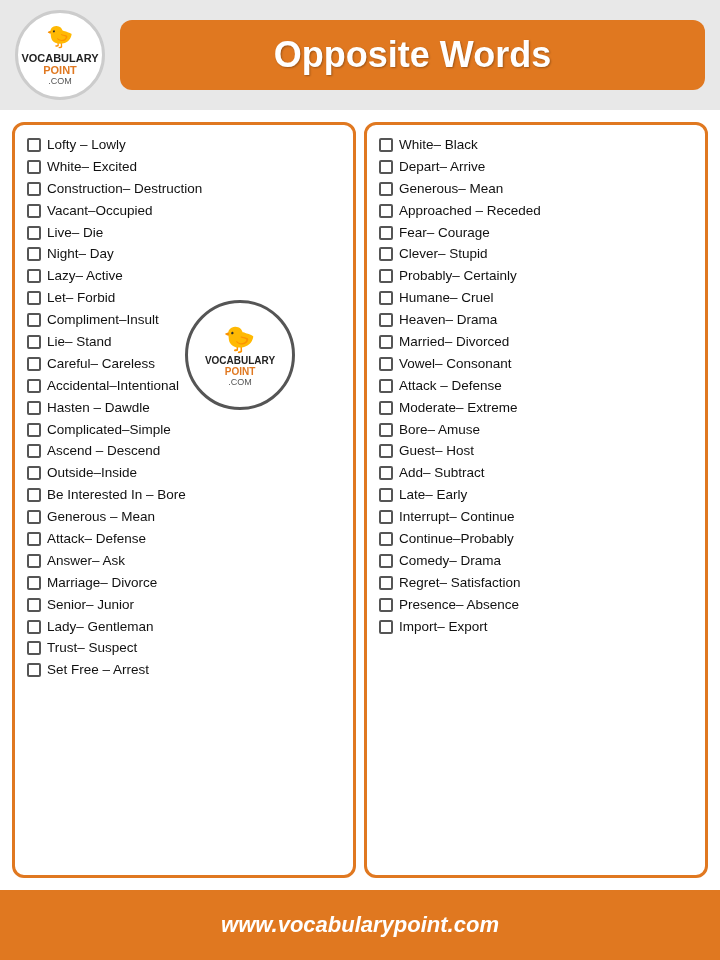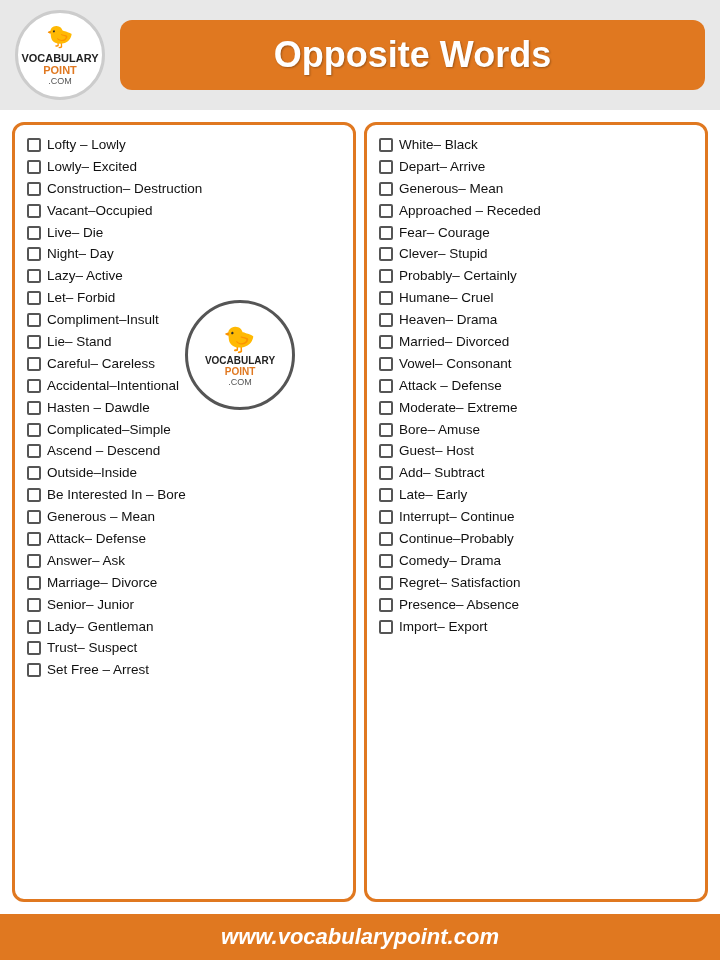--- a/index.html
+++ b/index.html
@@ -130,21 +130,21 @@
       border: 3px solid #555;
       display: flex;
       flex-direction: column;
       align-items: center;
       justify-content: center;
       z-index: 10;
     }
     
     .footer {
       background: #e07820;
-      padding: 10px;
+      padding: 22px;
       text-align: center;
     }
     .footer span {
       color: #fff;
       font-size: 22px;
       font-weight: bold;
       font-style: italic;
     }
   </style>
 </head>
@@ -166,21 +166,21 @@
 
   <div class="main-content">
 
     <div class="column" id="left-col">
     <div class="word-item">
           <span class="checkbox-icon"></span>
           <span class="word-text">Lofty – Lowly</span>
         </div>
         <div class="word-item">
           <span class="checkbox-icon"></span>
-          <span class="word-text">Lowly– Excited</span>
+          <span class="word-text">White– Excited</span>
         </div>
         <div class="word-item">
           <span class="checkbox-icon"></span>
           <span class="word-text">Construction– Destruction</span>
         </div>
         <div class="word-item">
           <span class="checkbox-icon"></span>
           <span class="word-text">Vacant–Occupied</span>
         </div>
         <div class="word-item">

